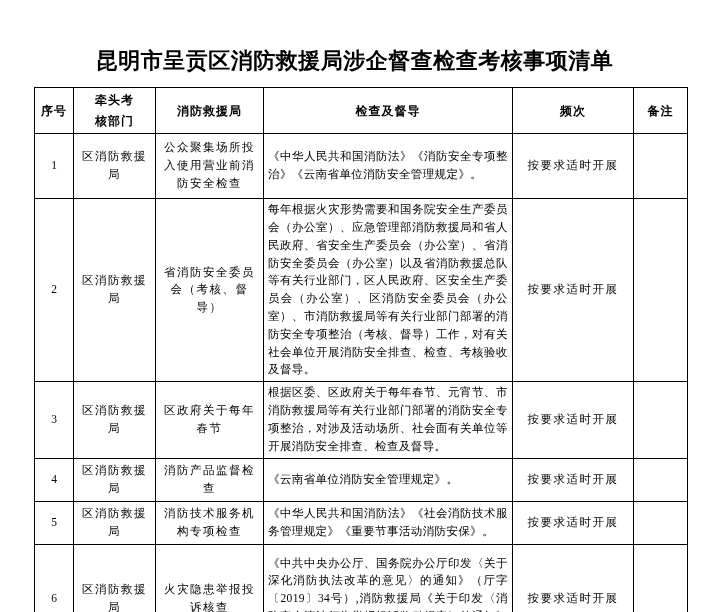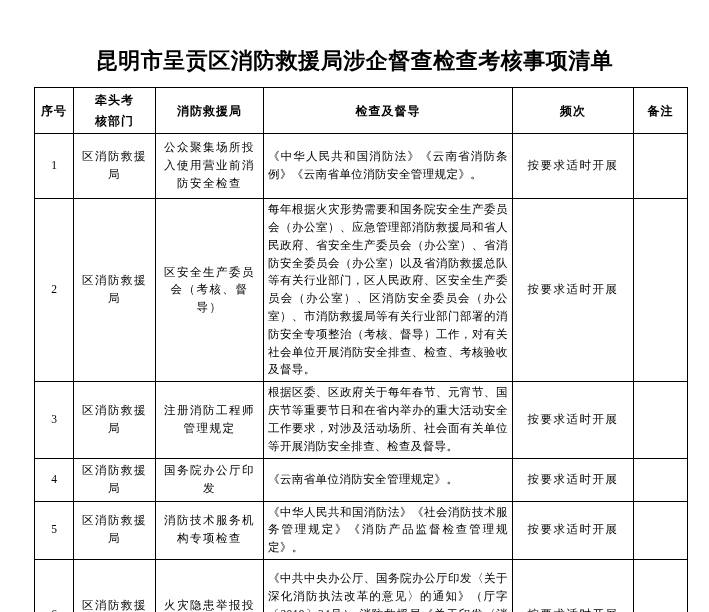--- a/index.html
+++ b/index.html
@@ -103,53 +103,53 @@
         <th>检查及督导</th>
         <th>频次</th>
         <th>备注</th>
       </tr>
     </thead>
     <tbody>
       <tr class="r-1">
         <td class="c-seq">1</td>
         <td class="c-dept">区消防救援局</td>
         <td class="c-item">公众聚集场所投入使用营业前消防安全检查</td>
-        <td class="c-basis">《中华人民共和国消防法》《云南省消防条例》《云南省单位消防安全管理规定》。</td>
+        <td class="c-basis">《中华人民共和国消防法》《消防安全专项整治》《云南省单位消防安全管理规定》。</td>
         <td class="c-freq">按要求适时开展</td>
         <td class="c-note"></td>
       </tr>
       <tr class="r-2">
         <td class="c-seq">2</td>
         <td class="c-dept">区消防救援局</td>
-        <td class="c-item">区安全生产委员会（考核、督导）</td>
+        <td class="c-item">省消防安全委员会（考核、督导）</td>
         <td class="c-basis">每年根据火灾形势需要和国务院安全生产委员会（办公室）、应急管理部消防救援局和省人民政府、省安全生产委员会（办公室）、省消防安全委员会（办公室）以及省消防救援总队等有关行业部门，区人民政府、区安全生产委员会（办公室）、区消防安全委员会（办公室）、市消防救援局等有关行业部门部署的消防安全专项整治（考核、督导）工作，对有关社会单位开展消防安全排查、检查、考核验收及督导。</td>
         <td class="c-freq">按要求适时开展</td>
         <td class="c-note"></td>
       </tr>
       <tr class="r-3">
         <td class="c-seq">3</td>
         <td class="c-dept">区消防救援局</td>
-        <td class="c-item">注册消防工程师管理规定</td>
-        <td class="c-basis">根据区委、区政府关于每年春节、元宵节、国庆节等重要节日和在省内举办的重大活动安全工作要求，对涉及活动场所、社会面有关单位等开展消防安全排查、检查及督导。</td>
+        <td class="c-item">区政府关于每年春节</td>
+        <td class="c-basis">根据区委、区政府关于每年春节、元宵节、市消防救援局等有关行业部门部署的消防安全专项整治，对涉及活动场所、社会面有关单位等开展消防安全排查、检查及督导。</td>
         <td class="c-freq">按要求适时开展</td>
         <td class="c-note"></td>
       </tr>
       <tr class="r-4">
         <td class="c-seq">4</td>
         <td class="c-dept">区消防救援局</td>
-        <td class="c-item">国务院办公厅印发</td>
+        <td class="c-item">消防产品监督检查</td>
         <td class="c-basis">《云南省单位消防安全管理规定》。</td>
         <td class="c-freq">按要求适时开展</td>
         <td class="c-note"></td>
       </tr>
       <tr class="r-5">
         <td class="c-seq">5</td>
         <td class="c-dept">区消防救援局</td>
         <td class="c-item">消防技术服务机构专项检查</td>
-        <td class="c-basis">《中华人民共和国消防法》《社会消防技术服务管理规定》《消防产品监督检查管理规定》。</td>
+        <td class="c-basis">《中华人民共和国消防法》《社会消防技术服务管理规定》《重要节事活动消防安保》。</td>
         <td class="c-freq">按要求适时开展</td>
         <td class="c-note"></td>
       </tr>
       <tr class="r-6">
         <td class="c-seq">6</td>
         <td class="c-dept">区消防救援局</td>
         <td class="c-item">火灾隐患举报投诉核查</td>
         <td class="c-basis">《中共中央办公厅、国务院办公厅印发〈关于深化消防执法改革的意见〉的通知》（厅字〔2019〕34号）,消防救援局《关于印发〈消防安全违法行为举报投诉奖励规定〉的通知》（应急消〔2019〕162号）。</td>
         <td class="c-freq">按要求适时开展</td>
         <td class="c-note"></td>

